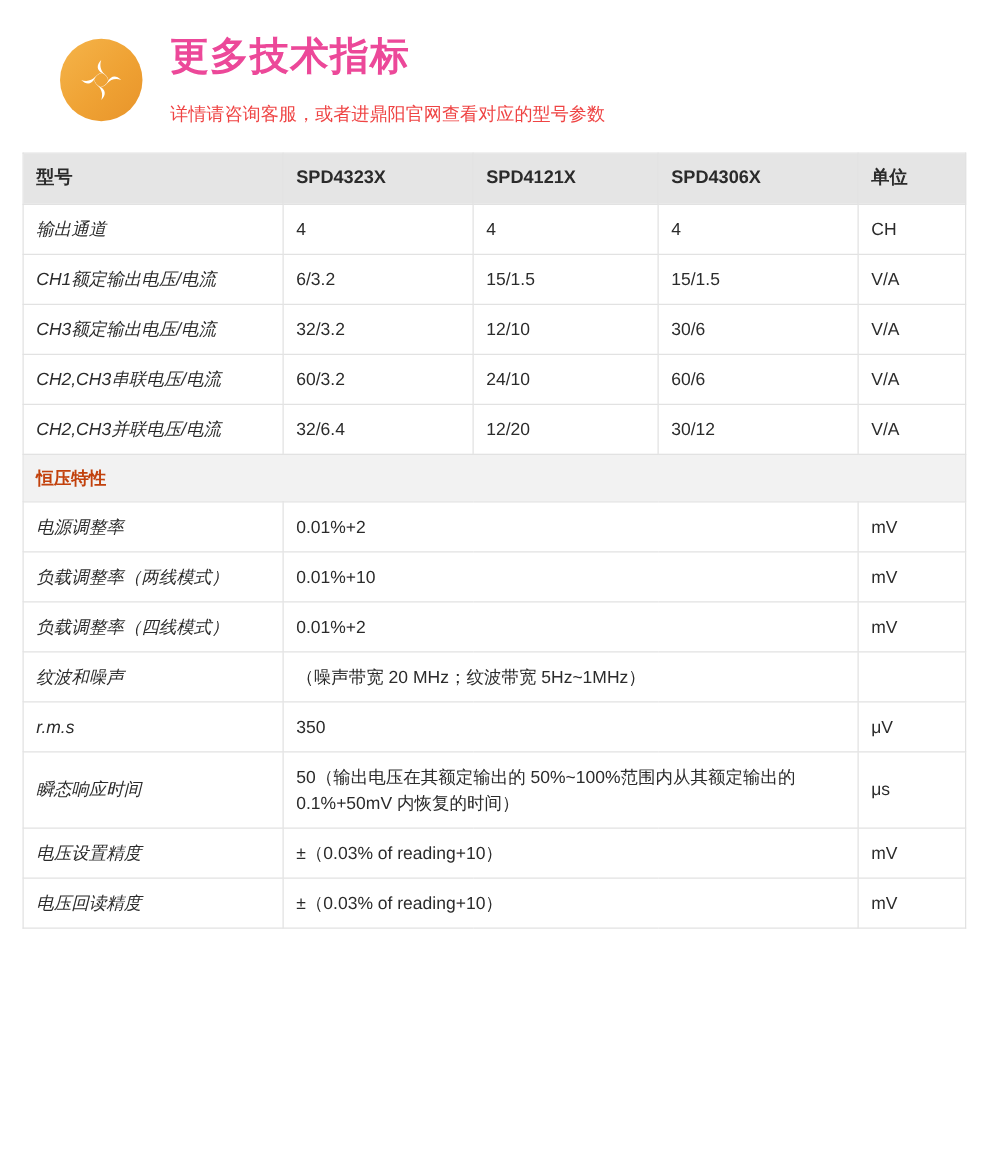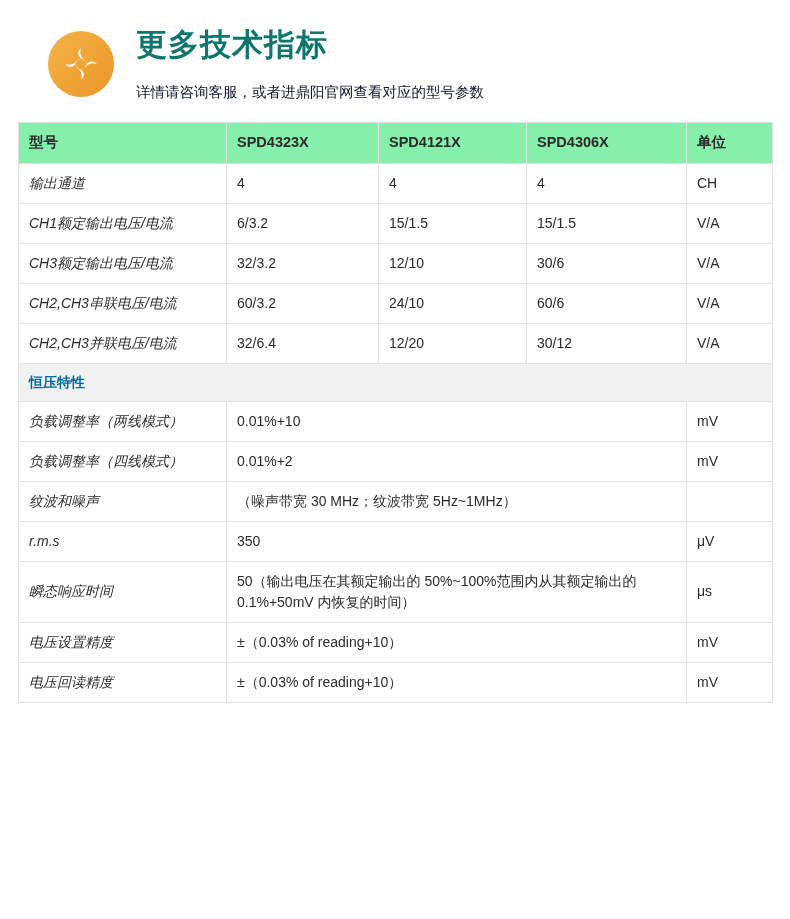--- a/index.html
+++ b/index.html
@@ -39,26 +39,26 @@
   .logo-badge svg { display: block; }
   .header-text {
     display: flex;
     flex-direction: column;
     justify-content: center;
   }
   .header-title {
     font-size: 31px;
     font-weight: bold;
     letter-spacing: 1px;
-    color: #0f766e;
+    color: #ec4899;
     line-height: 1.25;
   }
   .header-sub {
     font-size: 14.5px;
-    color: #0f172a;
+    color: #ef4444;
     margin-top: 17px;
     line-height: 1.4;
   }
 
   
   .table-wrap {
     padding: 0 18px;
     box-sizing: border-box;
   }
   table.spec {
@@ -76,38 +76,38 @@
   table.spec th, table.spec td {
     border: 1px solid #e2e2e2;
     padding: 9px 10px;
     text-align: left;
     vertical-align: middle;
     line-height: 1.5;
     color: #2b2b2b;
     word-break: break-word;
   }
   thead th {
-    background: #86efac;
+    background: #e5e5e5;
     font-weight: bold;
     font-size: 14.5px;
     color: #1f1f1f;
     border-top: 1px solid #e9dfcd;
     border-bottom: 1px solid #e9dfcd;
     padding-top: 11px;
     padding-bottom: 11px;
   }
   td.param {
     font-weight: normal;
     color: #2b2b2b;
     font-style: italic;
   }
   tr.section-row td {
     background: #f2f2f2;
     font-weight: bold;
-    color: #0369a1;
+    color: #c2410c;
     padding-top: 8px;
     padding-bottom: 8px;
   }
   td.tall {
     padding-top: 12px;
     padding-bottom: 12px;
   }
   .nowrap-unit { white-space: nowrap; }
 </style>
 </head>
@@ -183,32 +183,37 @@
             <td class="param">CH2,CH3并联电压/电流</td>
             <td>32/6.4</td>
             <td>12/20</td>
             <td>30/12</td>
             <td class="nowrap-unit">V/A</td>
           </tr>
           <tr class="section-row">
             <td colspan="5">恒压特性</td>
           </tr>
           <tr>
+            <td class="param">电源调整率</td>
+            <td colspan="3" class="">0.01%+2</td>
+            <td class="nowrap-unit">mV</td>
+          </tr>
+          <tr>
             <td class="param">负载调整率（两线模式）</td>
             <td colspan="3" class="">0.01%+10</td>
             <td class="nowrap-unit">mV</td>
           </tr>
           <tr>
             <td class="param">负载调整率（四线模式）</td>
             <td colspan="3" class="">0.01%+2</td>
             <td class="nowrap-unit">mV</td>
           </tr>
           <tr>
             <td class="param">纹波和噪声</td>
-            <td colspan="3" class="">（噪声带宽 30 MHz；纹波带宽 5Hz~1MHz）</td>
+            <td colspan="3" class="">（噪声带宽 20 MHz；纹波带宽 5Hz~1MHz）</td>
             <td class="nowrap-unit"></td>
           </tr>
           <tr>
             <td class="param">r.m.s</td>
             <td colspan="3" class="">350</td>
             <td class="nowrap-unit">μV</td>
           </tr>
           <tr>
             <td class="param tall">瞬态响应时间</td>
             <td colspan="3" class="tall">50（输出电压在其额定输出的 50%~100%范围内从其额定输出的 0.1%+50mV 内恢复的时间）</td>

